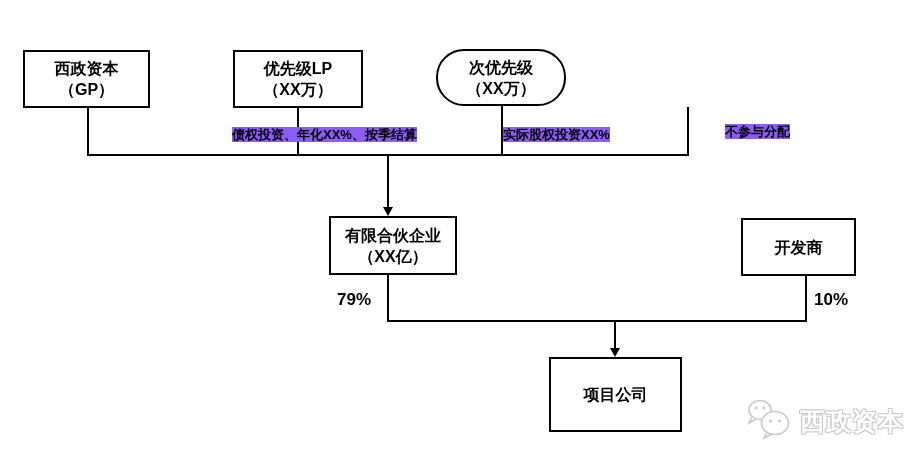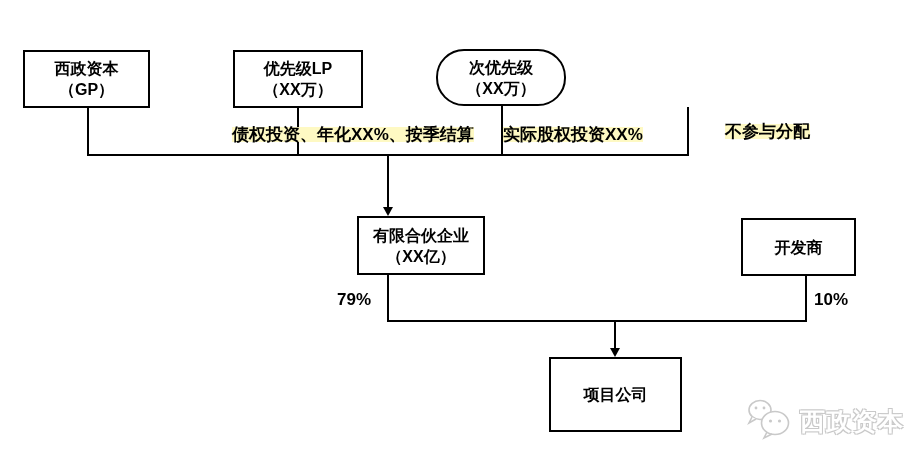--- a/index.html
+++ b/index.html
@@ -28,21 +28,21 @@
     font-weight: bold;
     font-size: 16px;
     line-height: 21px;
     color: #000;
     box-sizing: border-box;
   }
   #box-gp          { left: 23px;  top: 50px;  width: 127px; height: 58px; }
   #box-priority-lp { left: 233px; top: 50px;  width: 130px; height: 58px; text-align: center; }
   #box-sub-priority{ left: 436px; top: 49px;  width: 130px; height: 57px; border-radius: 28px; }
   #box-inferior    { left: 624px; top: 50px;  width: 131px; height: 57px; }
-  #box-partnership { left: 329px; top: 216px; width: 128px; height: 59px; margin-left: 28px; }
+  #box-partnership { left: 329px; top: 216px; width: 128px; height: 59px; }
   #box-developer   { left: 741px; top: 218px; width: 115px; height: 58px; }
   #box-project     { left: 549px; top: 357px; width: 133px; height: 75px; }
 
   
   .line {
     position: absolute;
     background: #000;
   }
   .vline { width: 2px; }
   .hline { height: 2px; }
@@ -66,24 +66,24 @@
     border-right: 5px solid transparent;
     border-top: 9px solid #000;
   }
   #ah-partnership { left: 383px; top: 207px; }
   #ah-project     { left: 610px; top: 348px; }
 
   
   .edge-label {
     position: absolute;
     font-weight: bold;
-    font-size: 17px;
+    font-size: 13px;
     color: #000;
     white-space: nowrap;
-    background: #fef9c3;
+    background: #8b5cf6;
     line-height: 15px;
   }
   #lbl-debt   { left: 232px; top: 127px; }
   #lbl-equity { left: 503px; top: 127px; }
   #lbl-nodist { left: 705px; top: 124px; margin-left: 20px; }
 
   .pct-label {
     position: absolute;
     font-weight: bold;
     font-size: 17px;

